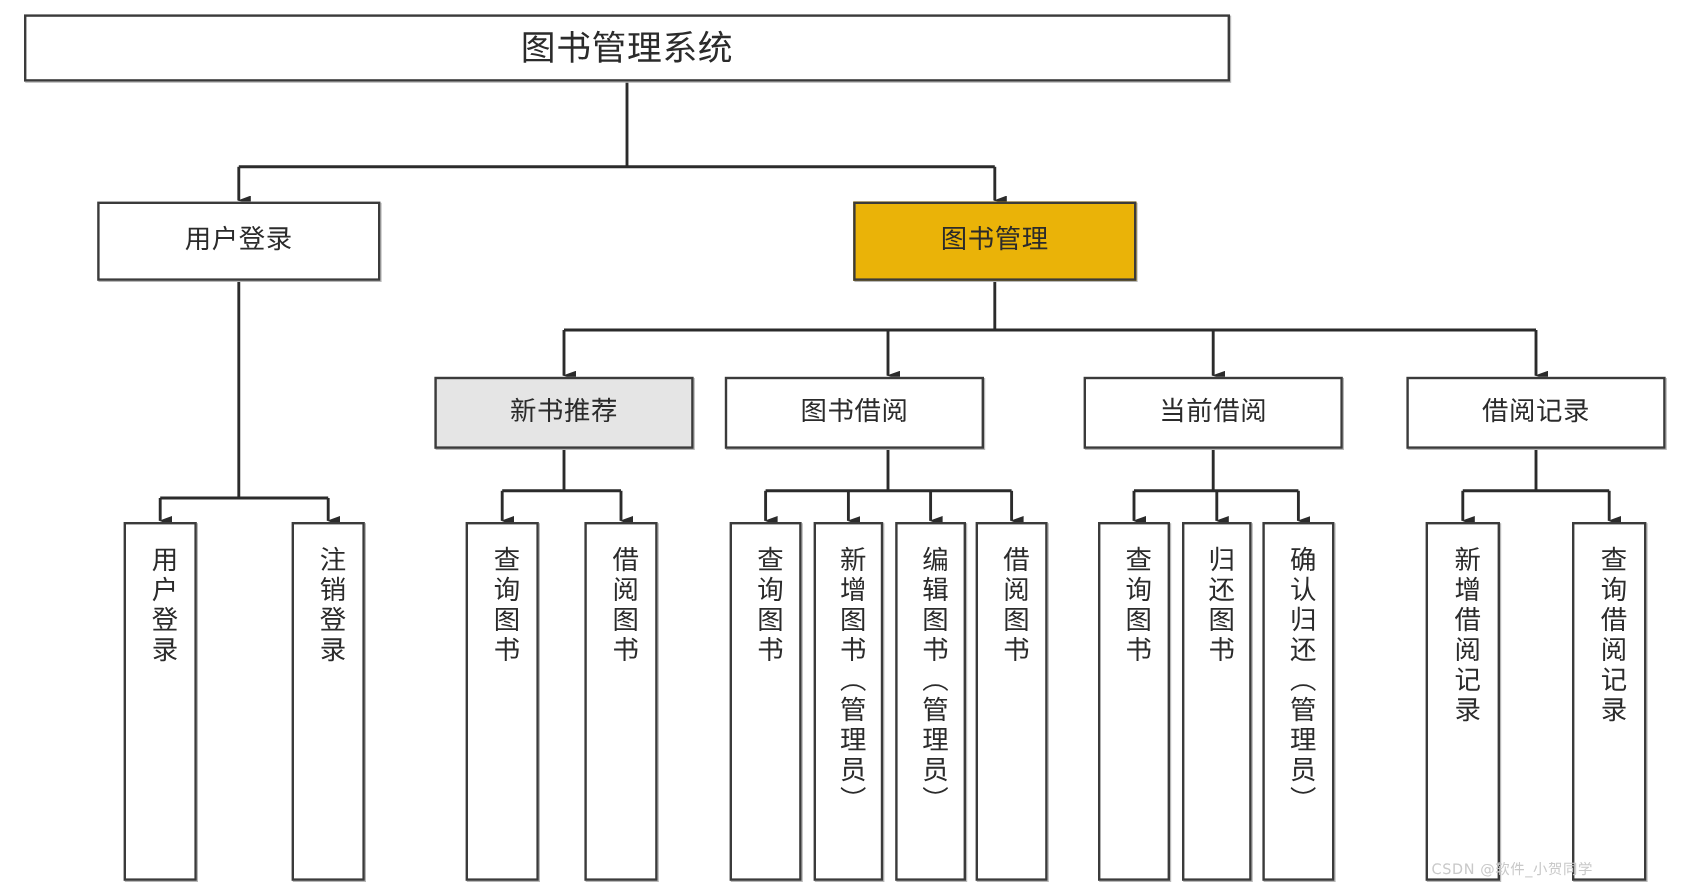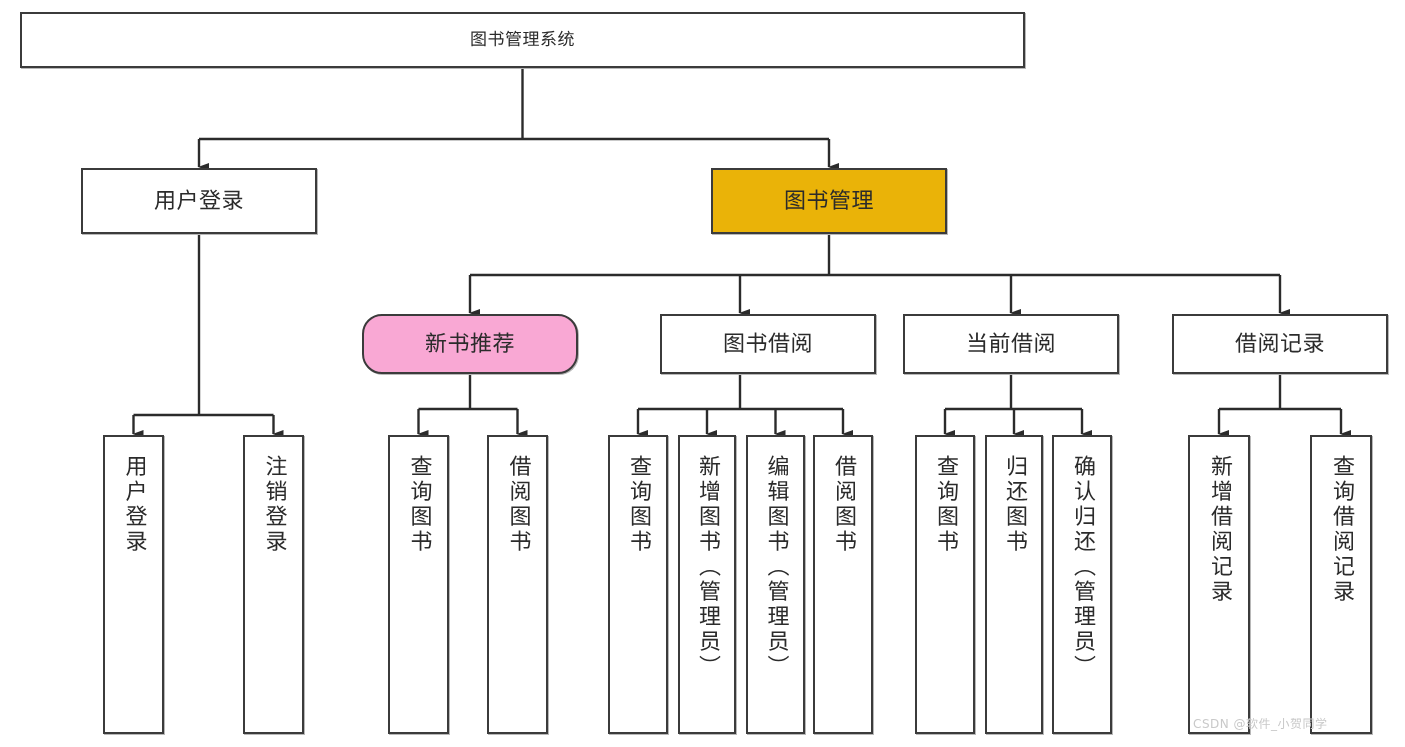--- a/index.html
+++ b/index.html
@@ -40,21 +40,21 @@
     color: #2b2b2b;
     line-height: 1.12;
     text-align: center;
     white-space: nowrap;
   }
   .node-box.horizontal .node-label {
     font-size: 22px;
     letter-spacing: 0.5px;
   }
   .node-box.root .node-label {
-    font-size: 17px;
+    font-size: 29px;
   }
   .node-box.vertical {
     align-items: flex-start;
     justify-content: center;
     padding-top: 18px;
   }
   .node-box.vertical .node-label {
     font-size: 22px;
     writing-mode: vertical-rl;
     text-orientation: upright;
@@ -119,24 +119,24 @@
   <div id="node-layer">
       <div class="node-box horizontal root" style="left: 20px; top: 12px; width: 1005px; height: 56px; border-color: rgb(59, 59, 59); background: rgb(255, 255, 255);">
         <span class="node-label" style="color: rgb(43, 43, 43);">图书管理系统</span>
       </div>
       <div class="node-box horizontal" style="left: 81px; top: 168px; width: 236px; height: 66px; border-color: rgb(59, 59, 59); background: rgb(255, 255, 255);">
         <span class="node-label" style="color: rgb(43, 43, 43);">用户登录</span>
       </div>
       <div class="node-box horizontal" style="left: 711px; top: 168px; width: 236px; height: 66px; border-color: rgb(59, 59, 59); background: #eab308;">
         <span class="node-label" style="color: rgb(43, 43, 43);">图书管理</span>
       </div>
-      <div class="node-box horizontal" style="left: 362px; top: 314px; width: 216px; height: 60px; border-color: rgb(59, 59, 59); background: #f9a8d4; border-radius: 20px;">
+      <div class="node-box horizontal" style="left: 362px; top: 314px; width: 216px; height: 60px; border-color: rgb(59, 59, 59); background: #e5e5e5;">
         <span class="node-label" style="color: rgb(43, 43, 43);">新书推荐</span>
       </div>
-      <div class="node-box horizontal" style="left: 660px; top: 314px; width: 216px; height: 60px; border-color: rgb(59, 59, 59); background: rgb(255, 255, 255);">
+      <div class="node-box horizontal" style="left: 604px; top: 314px; width: 216px; height: 60px; border-color: rgb(59, 59, 59); background: rgb(255, 255, 255);">
         <span class="node-label" style="color: rgb(43, 43, 43);">图书借阅</span>
       </div>
       <div class="node-box horizontal" style="left: 903px; top: 314px; width: 216px; height: 60px; border-color: rgb(59, 59, 59); background: rgb(255, 255, 255);">
         <span class="node-label" style="color: rgb(43, 43, 43);">当前借阅</span>
       </div>
       <div class="node-box horizontal" style="left: 1172px; top: 314px; width: 216px; height: 60px; border-color: rgb(59, 59, 59); background: rgb(255, 255, 255);">
         <span class="node-label" style="color: rgb(43, 43, 43);">借阅记录</span>
       </div>
       <div class="node-box vertical" style="left: 103px; top: 435px; width: 61px; height: 299px; border-color: rgb(59, 59, 59); background: rgb(255, 255, 255);">
         <span class="node-label" style="color: rgb(43, 43, 43);">用户登录</span>

